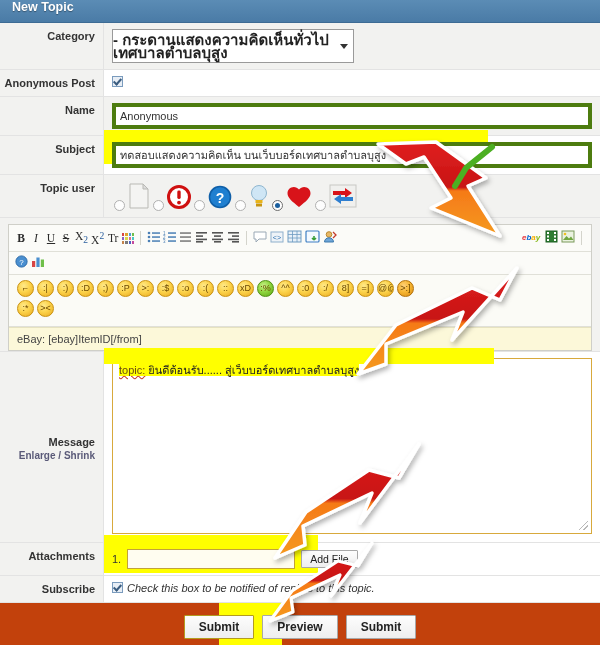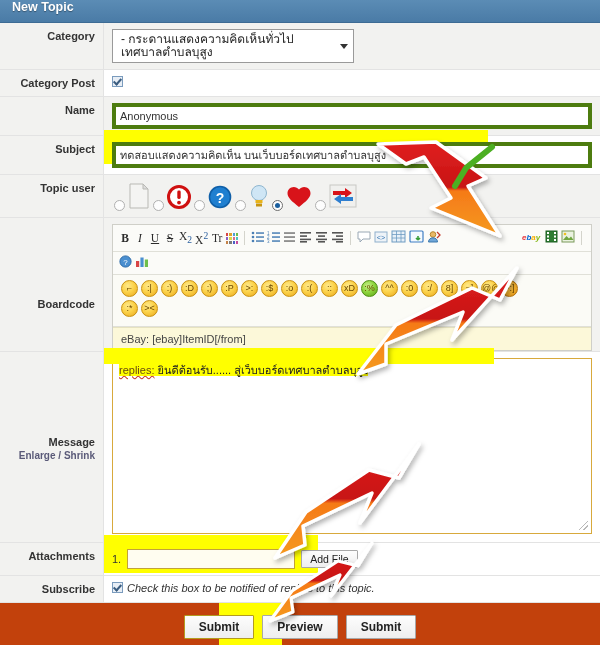--- a/index.html
+++ b/index.html
@@ -32,22 +32,22 @@
     font-weight:bold;font-size:11px;color:#333;
     background:#f2f2f0;border-right:1px solid #e3e3e3;
   }
   .lbl .sub{display:block;font-weight:bold;font-size:10px;color:#5a5a78;margin-top:2px;}
   .lbl .sub a{color:#5a5a78;text-decoration:none;}
   .fld{flex:1;padding:6px 8px;box-sizing:border-box;position:relative;}
 
   
   .select{
     width:242px;box-sizing:border-box;border:1px solid #9a9a9a;background:#fff;
-    font-size:12px;line-height:13px;padding:3px 20px 3px 8px;position:relative;
-    min-height:30px;color:#222;
+    font-size:15px;line-height:13px;padding:3px 20px 3px 0;position:relative;
+    min-height:30px;color:#222;font-weight:bold;
   }
   .select .arrow{
     position:absolute;right:5px;top:50%;margin-top:-2px;
     width:0;height:0;border-left:4px solid transparent;border-right:4px solid transparent;
     border-top:5px solid #333;
   }
   .txt{
     width:100%;box-sizing:border-box;border:4px solid #4d7c0f;background:#fff;
     padding:3px 4px;font-size:11px;font-family:"Liberation Sans",sans-serif;color:#333;
   }
@@ -154,21 +154,21 @@
     <div class="lbl">Category</div>
     <div class="fld">
       <div class="select">
         <span>- กระดานแสดงความคิดเห็นทั่วไป เทศบาลตำบลบุสูง</span>
         <span class="arrow"></span>
       </div>
     </div>
   </div>
 
   <div class="row">
-    <div class="lbl">Category Post</div>
+    <div class="lbl">Anonymous Post</div>
     <div class="fld">
       <span class="chk"></span>
     </div>
   </div>
 
   <div class="row alt">
     <div class="lbl">Name</div>
     <div class="fld">
       <input class="txt" type="text" value="Anonymous" style="">
     </div>
@@ -235,21 +235,20 @@
               <path d="M4 8h12v-3l7 5-7 5v-3H4z" fill="#d8131a"></path>
               <path d="M24 18H12v3l-7-5 7-5v3h12z" fill="#2f7fd0"></path>
             </svg>
         </span>
 
       </div>
     </div>
   </div>
 
   <div class="row alt">
-    <div class="lbl" style="padding-top:80px;">Boardcode</div>
     <div class="fld" style="padding:6px 8px 0 8px;">
       <div class="editor">
 
         <div class="tbar">
           <span class="tb b">B</span>
           <span class="tb i">I</span>
           <span class="tb u">U</span>
           <span class="tb s">S</span>
           <span class="tb ser">X<sub style="color:#2b5f9e">2</sub></span>
           <span class="tb ser">X<sup style="color:#2b5f9e">2</sup></span>
@@ -440,21 +439,21 @@
       <span>Message</span>
       <span class="sub">
         <a href="#">Enlarge</a>
         <span>/</span>
         <a href="#">Shrink</a>
       </span>
     </div>
     <div class="fld" style="padding:6px 8px 8px 8px;">
       <div class="msgbox">
         <div class="msgline">
-          <span class="hl"><span class="spell">replies:</span><span> ยินดีต้อนรับ...... สู่เว็บบอร์ดเทศบาลตำบลบุสูง</span></span>
+          <span class="hl"><span class="spell">topic:</span><span> ยินดีต้อนรับ...... สู่เว็บบอร์ดเทศบาลตำบลบุสูง</span></span>
         </div>
         <div class="resizer"></div>
       </div>
     </div>
   </div>
 
   <div class="row" style="position:relative;">
     <div class="hlband" style="left:104px;top:-8px;width:214px;height:38px;"></div>
     <div class="lbl">Attachments</div>
     <div class="fld overcontent">

